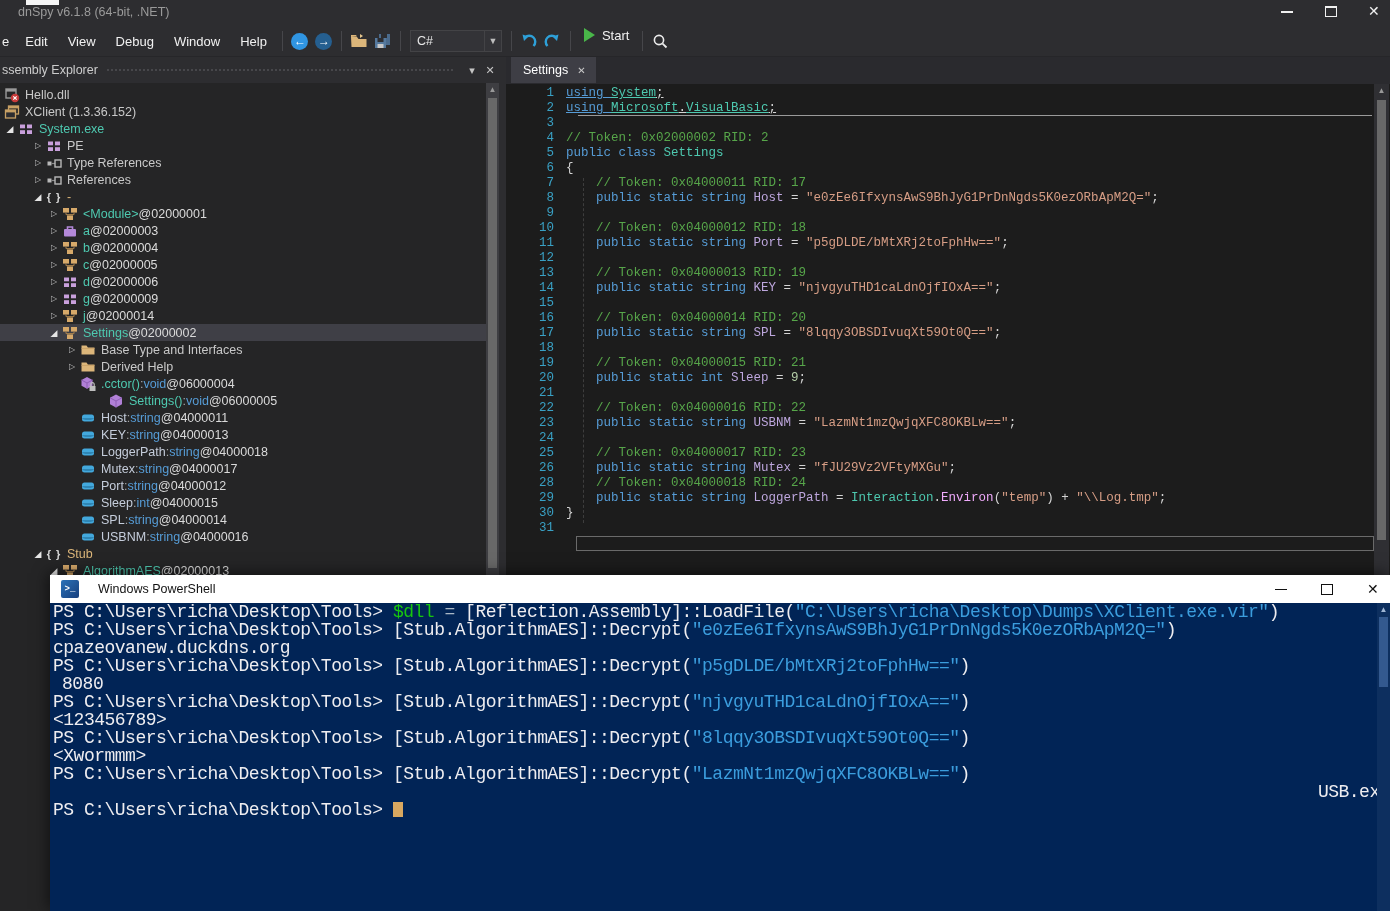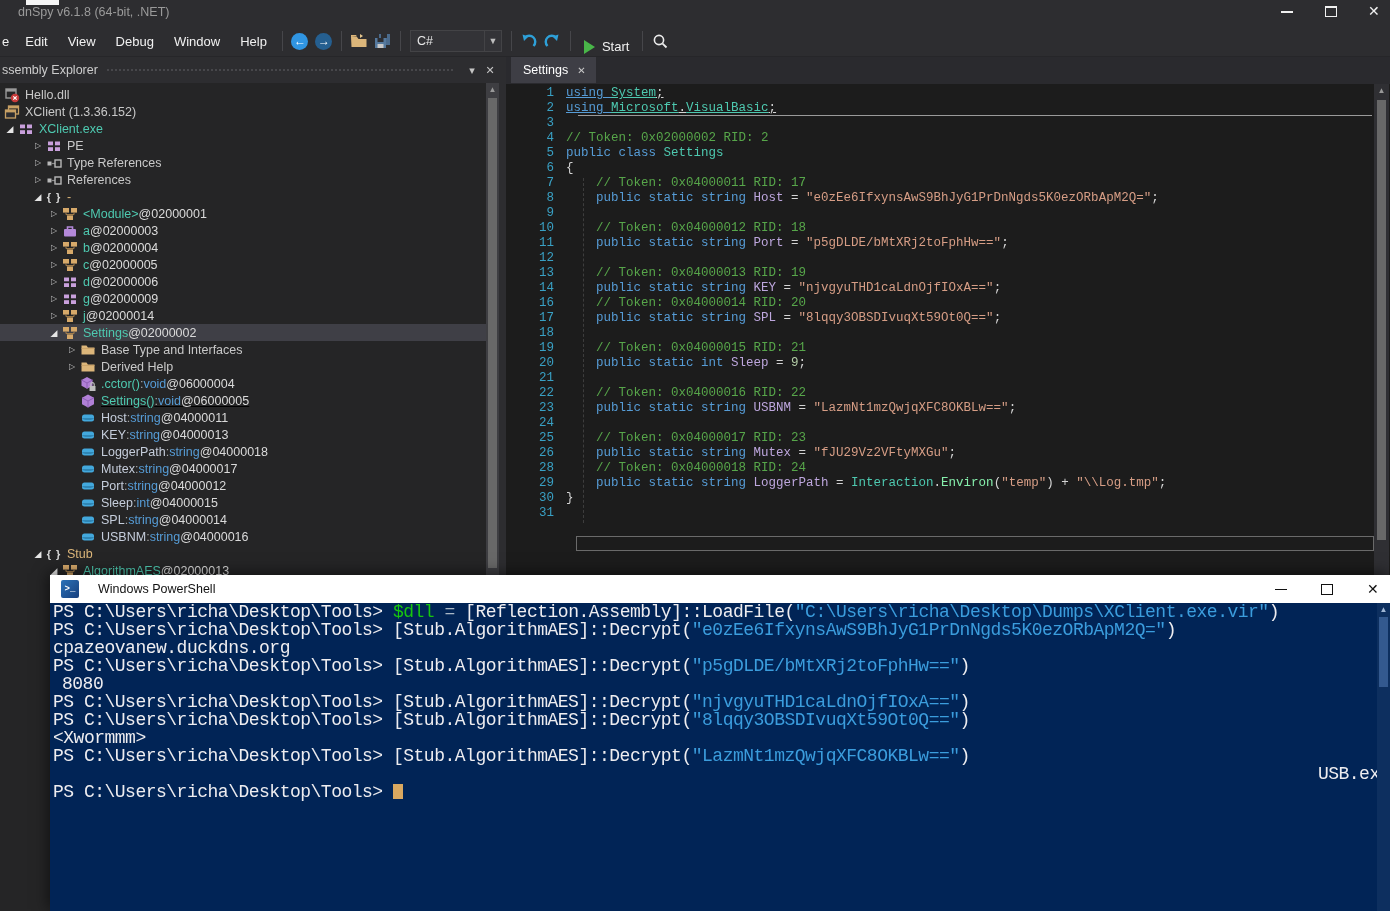--- a/index.html
+++ b/index.html
@@ -24,21 +24,21 @@
   .tb-sep { width:1px; height:20px; background:#46464a; margin:0 5px; }
   .tb-btn { display:flex; align-items:center; justify-content:center; width:24px; height:26px; cursor:pointer; }
   .circle { width:17px; height:17px; border-radius:50%; display:flex; align-items:center; justify-content:center;
             color:#fff; font-size:12px; line-height:17px; font-weight:bold; }
   .circle.back { background:#3095e2; }
   .circle.fwd  { background:#255f90; }
   .combo { width:92px; height:22px; background:#333337; border:1px solid #434346; display:flex; align-items:center; margin:0 4px; }
   .combo .val { flex:1; color:#e8e8e8; font-size:12.5px; padding-left:6px; }
   .combo .arr { width:17px; height:100%; border-left:1px solid #434346; color:#bdbdbd; font-size:9px;
                 display:flex; align-items:center; justify-content:center; }
-  .start-btn { display:flex; align-items:flex-end; gap:7px; padding:0 8px; height:26px; cursor:pointer; }
+  .start-btn { display:flex; align-items:flex-start; gap:7px; padding:0 8px; height:26px; cursor:pointer; }
   .play-tri { width:0; height:0; border-left:11px solid #49b649; border-top:7px solid transparent; border-bottom:7px solid transparent; }
   .start-lbl { color:#f1f1f1; font-size:13px; }
 
   
   .explorer { position:absolute; left:0; top:57px; width:499px; bottom:0; background:#252526; }
   .exp-header { position:absolute; left:0; top:0; right:0; height:26px; background:#2d2d30; display:flex; align-items:center; }
   .exp-title { color:#cccccc; font-size:12.5px; padding-left:2px; white-space:nowrap; }
   .exp-dots { flex:1; height:5px; margin:0 8px;
               background-image:radial-gradient(circle, #47474b 1px, transparent 1.2px);
               background-size:4px 4px; background-position:0 0; }
@@ -66,21 +66,21 @@
   .editor { position:absolute; left:506px; top:57px; right:0; bottom:0; background:#1c1c1c; }
   .tabstrip { position:absolute; left:0; top:0; right:0; height:27px; background:#2a2a2e; display:flex; }
   .tab { background:#3e3e45; color:#ffffff; font-size:12.5px; display:flex; align-items:center; gap:9px;
          padding:0 10px 0 12px; margin-left:5px; height:26px; cursor:pointer; }
   .tab .x { color:#c9c9c9; font-size:10px; }
   .codebody { position:absolute; left:0; top:27px; right:0; bottom:0; background:#1c1c1c; }
   .cline { position:relative; height:15px; display:flex; white-space:pre;
            font-family:"Liberation Mono","DejaVu Sans Mono",monospace; font-size:12.5px; line-height:15px; }
   .lnum { width:60px; flex:none; text-align:right; padding-right:12px; color:#39a0c4; }
   .cd-k{color:#569cd6}.cd-t{color:#4ec9b0}.cd-c{color:#57a64a}.cd-s{color:#d69d85}
-  .cd-f{color:#bea7de}.cd-m{color:#86efac}.cd-n{color:#b5cea8}.cd-w{color:#d4d4d4}
+  .cd-f{color:#bea7de}.cd-m{color:#f0abfc}.cd-n{color:#b5cea8}.cd-w{color:#d4d4d4}
   .useg { text-decoration:underline; }
   .hrule { position:absolute; left:72px; width:794px; height:0; border-top:1px solid #9a9a9a; }
   .curline-box { position:absolute; left:70px; width:798px; height:15px; border:1px solid #6a6a6a; }
   .indent-guide { position:absolute; left:77px; top:94px; height:345px; width:0; border-left:1px dashed #3d3d3d; }
   .ed-scroll { right:1px; top:27px; bottom:0; background:#2f2f33; }
 
   
   #pswin { position:absolute; left:50px; top:575px; width:1340px; height:336px; z-index:10;
            box-shadow:-2px -2px 14px rgba(0,0,0,.55); }
   .ps-titlebar { position:absolute; left:0; top:0; right:0; height:28px; background:#ffffff; display:flex; align-items:center; }
@@ -220,21 +220,21 @@
         <div class="trow" style="padding-left: 2px;">
           <span class="chev open">◢</span>
           <span class="ticon">
             <svg width="16" height="16" viewBox="0 0 16 16">
               <rect x="2" y="3.5" width="5" height="3.8" fill="#c9a0dc"></rect>
               <rect x="9" y="3.5" width="5" height="3.8" fill="#c9a0dc"></rect>
               <rect x="2" y="9.2" width="5" height="3.8" fill="#c9a0dc"></rect>
               <rect x="9" y="9.2" width="5" height="3.8" fill="#c9a0dc"></rect>
             </svg>
           </span>
-          <span class="tc-t">XClient.exe</span>
+          <span class="tc-t">System.exe</span>
         </div>
         <div class="trow" style="padding-left: 30px;">
           <span class="chev closed">▷</span>
           <span class="ticon">
             <svg width="16" height="16" viewBox="0 0 16 16">
               <rect x="2" y="3.5" width="5" height="3.8" fill="#c9a0dc"></rect>
               <rect x="9" y="3.5" width="5" height="3.8" fill="#c9a0dc"></rect>
               <rect x="2" y="9.2" width="5" height="3.8" fill="#c9a0dc"></rect>
               <rect x="9" y="9.2" width="5" height="3.8" fill="#c9a0dc"></rect>
             </svg>
@@ -399,21 +399,21 @@
               <path d="M1.5 4 L7 7 L12.5 4 M7 7 L7 12.8" stroke="#8e5fb5" stroke-width="1" fill="none"></path>
               <rect x="9.5" y="10" width="6" height="5" fill="#bfbfbf"></rect>
               <path d="M10.8 10 v-1.6 a1.7 1.7 0 0 1 3.4 0 V10" stroke="#bfbfbf" stroke-width="1.2" fill="none"></path>
             </svg>
           </span>
           <span class="tc-t">.cctor()</span>
           <span class="tc-p"> : </span>
           <span class="tc-k">void</span>
           <span class="tc-a"> @06000004</span>
         </div>
-        <div class="trow" style="padding-left: 80px; text-decoration: underline;">
+        <div class="trow" style="padding-left: 108px;">
           <span class="ticon">
             <svg width="16" height="16" viewBox="0 0 16 16">
               <polygon points="8,1.5 14,4.8 14,11.2 8,14.5 2,11.2 2,4.8" fill="#b180d7"></polygon>
               <path d="M2 4.8 L8 8 L14 4.8 M8 8 L8 14.5" stroke="#8e5fb5" stroke-width="1" fill="none"></path>
             </svg>
           </span>
           <span class="tc-t">Settings()</span>
           <span class="tc-p"> : </span>
           <span class="tc-k">void</span>
           <span class="tc-a"> @06000005</span>
@@ -560,20 +560,21 @@
         <div class="cline"><span class="lnum">5</span><span class="cd-k">public class </span><span class="cd-t">Settings</span></div>
         <div class="cline"><span class="lnum">6</span><span class="cd-w">{</span></div>
         <div class="cline"><span class="lnum">7</span><span class="cd-w">    </span><span class="cd-c">// Token: 0x04000011 RID: 17</span></div>
         <div class="cline"><span class="lnum">8</span><span class="cd-w">    </span><span class="cd-k">public static string </span><span class="cd-f">Host</span><span class="cd-w"> = </span><span class="cd-s">"e0zEe6IfxynsAwS9BhJyG1PrDnNgds5K0ezORbApM2Q="</span><span class="cd-w">;</span></div>
         <div class="cline"><span class="lnum">9</span></div>
         <div class="cline"><span class="lnum">10</span><span class="cd-w">    </span><span class="cd-c">// Token: 0x04000012 RID: 18</span></div>
         <div class="cline"><span class="lnum">11</span><span class="cd-w">    </span><span class="cd-k">public static string </span><span class="cd-f">Port</span><span class="cd-w"> = </span><span class="cd-s">"p5gDLDE/bMtXRj2toFphHw=="</span><span class="cd-w">;</span></div>
         <div class="cline"><span class="lnum">12</span></div>
         <div class="cline"><span class="lnum">13</span><span class="cd-w">    </span><span class="cd-c">// Token: 0x04000013 RID: 19</span></div>
         <div class="cline"><span class="lnum">14</span><span class="cd-w">    </span><span class="cd-k">public static string </span><span class="cd-f">KEY</span><span class="cd-w"> = </span><span class="cd-s">"njvgyuTHD1caLdnOjfIOxA=="</span><span class="cd-w">;</span></div>
+        <div class="cline"><span class="lnum">15</span></div>
         <div class="cline"><span class="lnum">16</span><span class="cd-w">    </span><span class="cd-c">// Token: 0x04000014 RID: 20</span></div>
         <div class="cline"><span class="lnum">17</span><span class="cd-w">    </span><span class="cd-k">public static string </span><span class="cd-f">SPL</span><span class="cd-w"> = </span><span class="cd-s">"8lqqy3OBSDIvuqXt59Ot0Q=="</span><span class="cd-w">;</span></div>
         <div class="cline"><span class="lnum">18</span></div>
         <div class="cline"><span class="lnum">19</span><span class="cd-w">    </span><span class="cd-c">// Token: 0x04000015 RID: 21</span></div>
         <div class="cline"><span class="lnum">20</span><span class="cd-w">    </span><span class="cd-k">public static int </span><span class="cd-f">Sleep</span><span class="cd-w"> = </span><span class="cd-n">9</span><span class="cd-w">;</span></div>
         <div class="cline"><span class="lnum">21</span></div>
         <div class="cline"><span class="lnum">22</span><span class="cd-w">    </span><span class="cd-c">// Token: 0x04000016 RID: 22</span></div>
         <div class="cline"><span class="lnum">23</span><span class="cd-w">    </span><span class="cd-k">public static string </span><span class="cd-f">USBNM</span><span class="cd-w"> = </span><span class="cd-s">"LazmNt1mzQwjqXFC8OKBLw=="</span><span class="cd-w">;</span></div>
         <div class="cline"><span class="lnum">24</span></div>
         <div class="cline"><span class="lnum">25</span><span class="cd-w">    </span><span class="cd-c">// Token: 0x04000017 RID: 23</span></div>
@@ -611,19 +612,20 @@
     <div class="ps-scroll">
       <div class="sarrow">▲</div>
       <div class="thumb"></div>
     </div>
   <div class="ps-line" style="padding-left: 3px;"><span class="ps-d">PS C:\Users\richa\Desktop\Tools&gt; </span><span class="ps-g">$dll</span><span class="ps-d"> </span><span class="ps-o">=</span><span class="ps-d"> [Reflection.Assembly]::LoadFile(</span><span class="ps-s">"C:\Users\richa\Desktop\Dumps\XClient.exe.vir"</span><span class="ps-d">)</span></div>
       <div class="ps-line" style="padding-left: 3px;"><span class="ps-d">PS C:\Users\richa\Desktop\Tools&gt; </span><span class="ps-d">[Stub.AlgorithmAES]::Decrypt(</span><span class="ps-s">"e0zEe6IfxynsAwS9BhJyG1PrDnNgds5K0ezORbApM2Q="</span><span class="ps-d">)</span></div>
       <div class="ps-line" style="padding-left: 3px;"><span class="ps-d">cpazeovanew.duckdns.org</span></div>
       <div class="ps-line" style="padding-left: 3px;"><span class="ps-d">PS C:\Users\richa\Desktop\Tools&gt; </span><span class="ps-d">[Stub.AlgorithmAES]::Decrypt(</span><span class="ps-s">"p5gDLDE/bMtXRj2toFphHw=="</span><span class="ps-d">)</span></div>
       <div class="ps-line" style="padding-left: 12px;"><span class="ps-d">8080</span></div>
       <div class="ps-line" style="padding-left: 3px;"><span class="ps-d">PS C:\Users\richa\Desktop\Tools&gt; </span><span class="ps-d">[Stub.AlgorithmAES]::Decrypt(</span><span class="ps-s">"njvgyuTHD1caLdnOjfIOxA=="</span><span class="ps-d">)</span></div>
+      <div class="ps-line" style="padding-left: 3px;"><span class="ps-d">&lt;123456789&gt;</span></div>
       <div class="ps-line" style="padding-left: 3px;"><span class="ps-d">PS C:\Users\richa\Desktop\Tools&gt; </span><span class="ps-d">[Stub.AlgorithmAES]::Decrypt(</span><span class="ps-s">"8lqqy3OBSDIvuqXt59Ot0Q=="</span><span class="ps-d">)</span></div>
       <div class="ps-line" style="padding-left: 3px;"><span class="ps-d">&lt;Xwormmm&gt;</span></div>
       <div class="ps-line" style="padding-left: 3px;"><span class="ps-d">PS C:\Users\richa\Desktop\Tools&gt; </span><span class="ps-d">[Stub.AlgorithmAES]::Decrypt(</span><span class="ps-s">"LazmNt1mzQwjqXFC8OKBLw=="</span><span class="ps-d">)</span></div>
       <div class="ps-line" style="padding-left: 3px; text-align: right;"><span class="ps-d">USB.exe</span></div>
       <div class="ps-line" style="padding-left: 3px;"><span class="ps-d">PS C:\Users\richa\Desktop\Tools&gt; </span><span class="ps-cursor"></span></div>
     </div>
 </div>
 
 </body></html>

